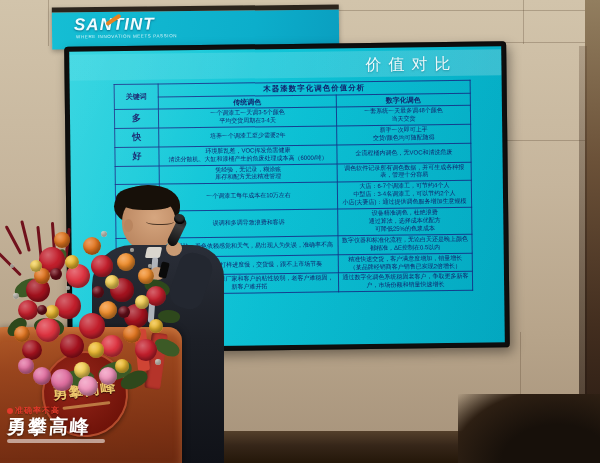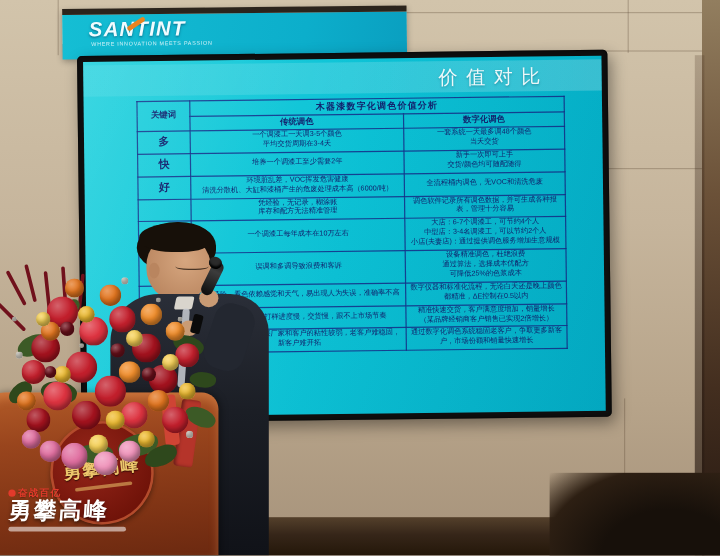--- a/index.html
+++ b/index.html
@@ -304,18 +304,18 @@
       <div style="position: absolute; left: 5px; top: 71px; width: 6px; height: 6px; border-radius: 50%; background: radial-gradient(circle at 35% 30%, rgba(255, 255, 255, 0.3), rgba(255, 255, 255, 0) 45%), rgb(234, 230, 218); box-shadow: rgba(0, 0, 0, 0.38) -2px -3px 4px inset;"></div>
       <div style="position: absolute; left: 93px; top: 9px; width: 6px; height: 6px; border-radius: 50%; background: radial-gradient(circle at 35% 30%, rgba(255, 255, 255, 0.3), rgba(255, 255, 255, 0) 45%), rgb(234, 230, 218); box-shadow: rgba(0, 0, 0, 0.38) -2px -3px 4px inset;"></div>
       <div style="position: absolute; left: 122px; top: 26px; width: 4px; height: 4px; border-radius: 50%; background: radial-gradient(circle at 35% 30%, rgba(255, 255, 255, 0.3), rgba(255, 255, 255, 0) 45%), rgb(234, 230, 218); box-shadow: rgba(0, 0, 0, 0.38) -2px -3px 4px inset;"></div>
       <div style="position: absolute; left: 2px; top: 42px; width: 4px; height: 4px; border-radius: 50%; background: radial-gradient(circle at 35% 30%, rgba(255, 255, 255, 0.3), rgba(255, 255, 255, 0) 45%), rgb(234, 230, 218); box-shadow: rgba(0, 0, 0, 0.38) -2px -3px 4px inset;"></div>
       <div style="position: absolute; left: 140px; top: 42px; width: 4px; height: 4px; border-radius: 50%; background: radial-gradient(circle at 35% 30%, rgba(255, 255, 255, 0.3), rgba(255, 255, 255, 0) 45%), rgb(234, 230, 218); box-shadow: rgba(0, 0, 0, 0.38) -2px -3px 4px inset;"></div>
       <div style="position: absolute; left: 58px; top: 64px; width: 4px; height: 4px; border-radius: 50%; background: radial-gradient(circle at 35% 30%, rgba(255, 255, 255, 0.3), rgba(255, 255, 255, 0) 45%), rgb(234, 230, 218); box-shadow: rgba(0, 0, 0, 0.38) -2px -3px 4px inset;"></div>
       <div style="position: absolute; left: 147px; top: 137px; width: 6px; height: 6px; border-radius: 50%; background: radial-gradient(circle at 35% 30%, rgba(255, 255, 255, 0.3), rgba(255, 255, 255, 0) 45%), rgb(234, 230, 218); box-shadow: rgba(0, 0, 0, 0.38) -2px -3px 4px inset;"></div>
     </div>
 
   <div class="abs wm">
-    <div class="wm-top"><span class="dot"></span><span>奋战百亿</span></div>
+    <div class="wm-top"><span class="dot"></span><span>准确率不高</span></div>
     <div class="wm-main">勇攀高峰</div>
     <div class="wm-sub"></div>
   </div>
 
 </div>
 
 </body></html>

